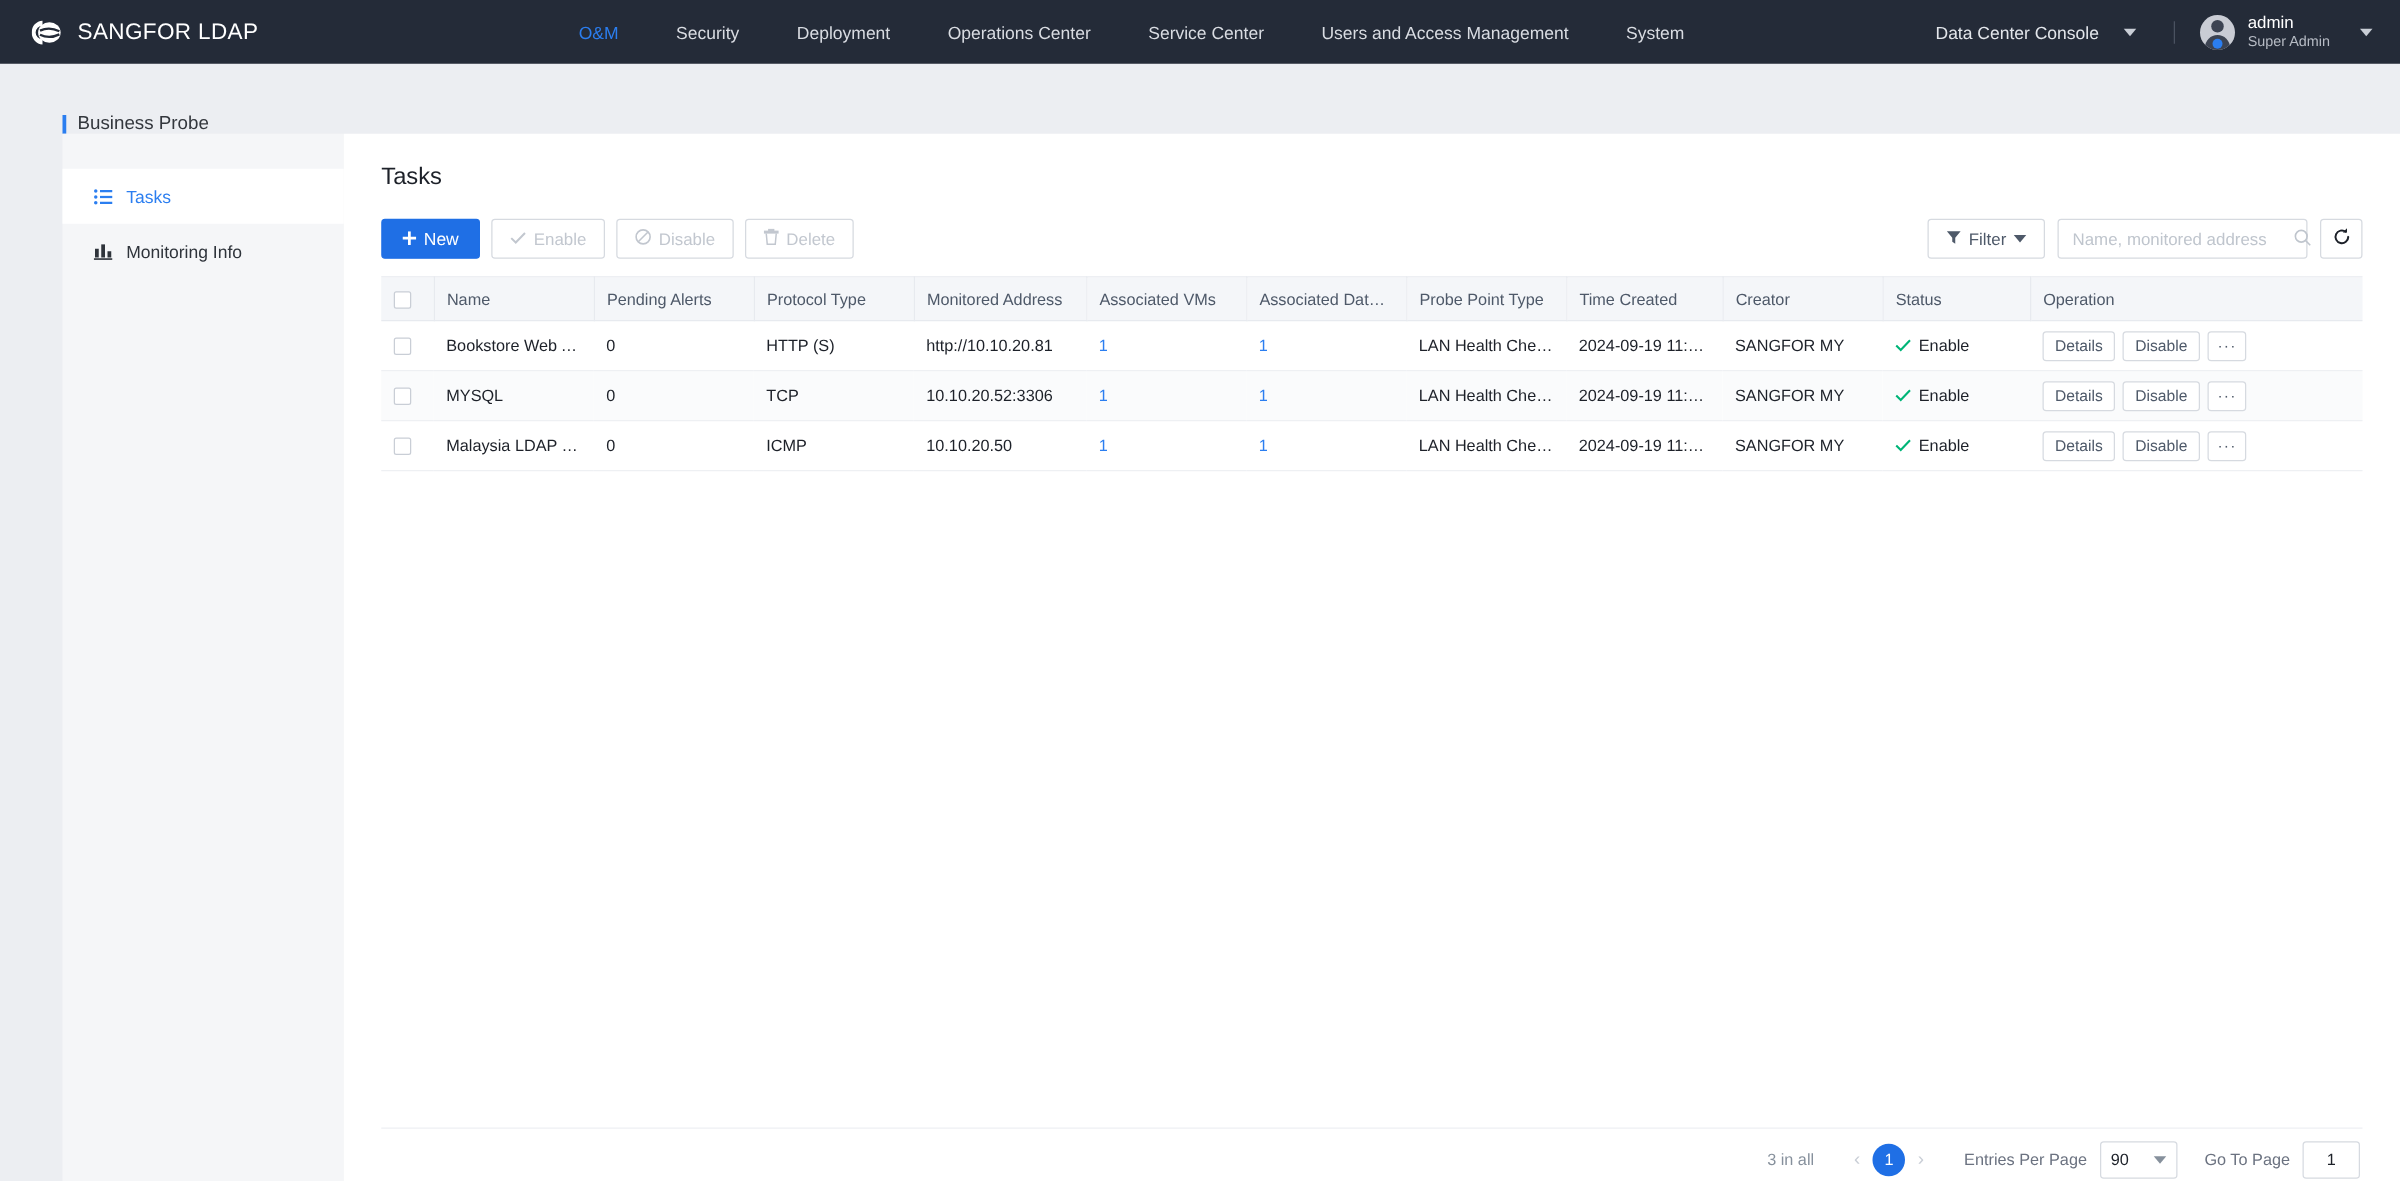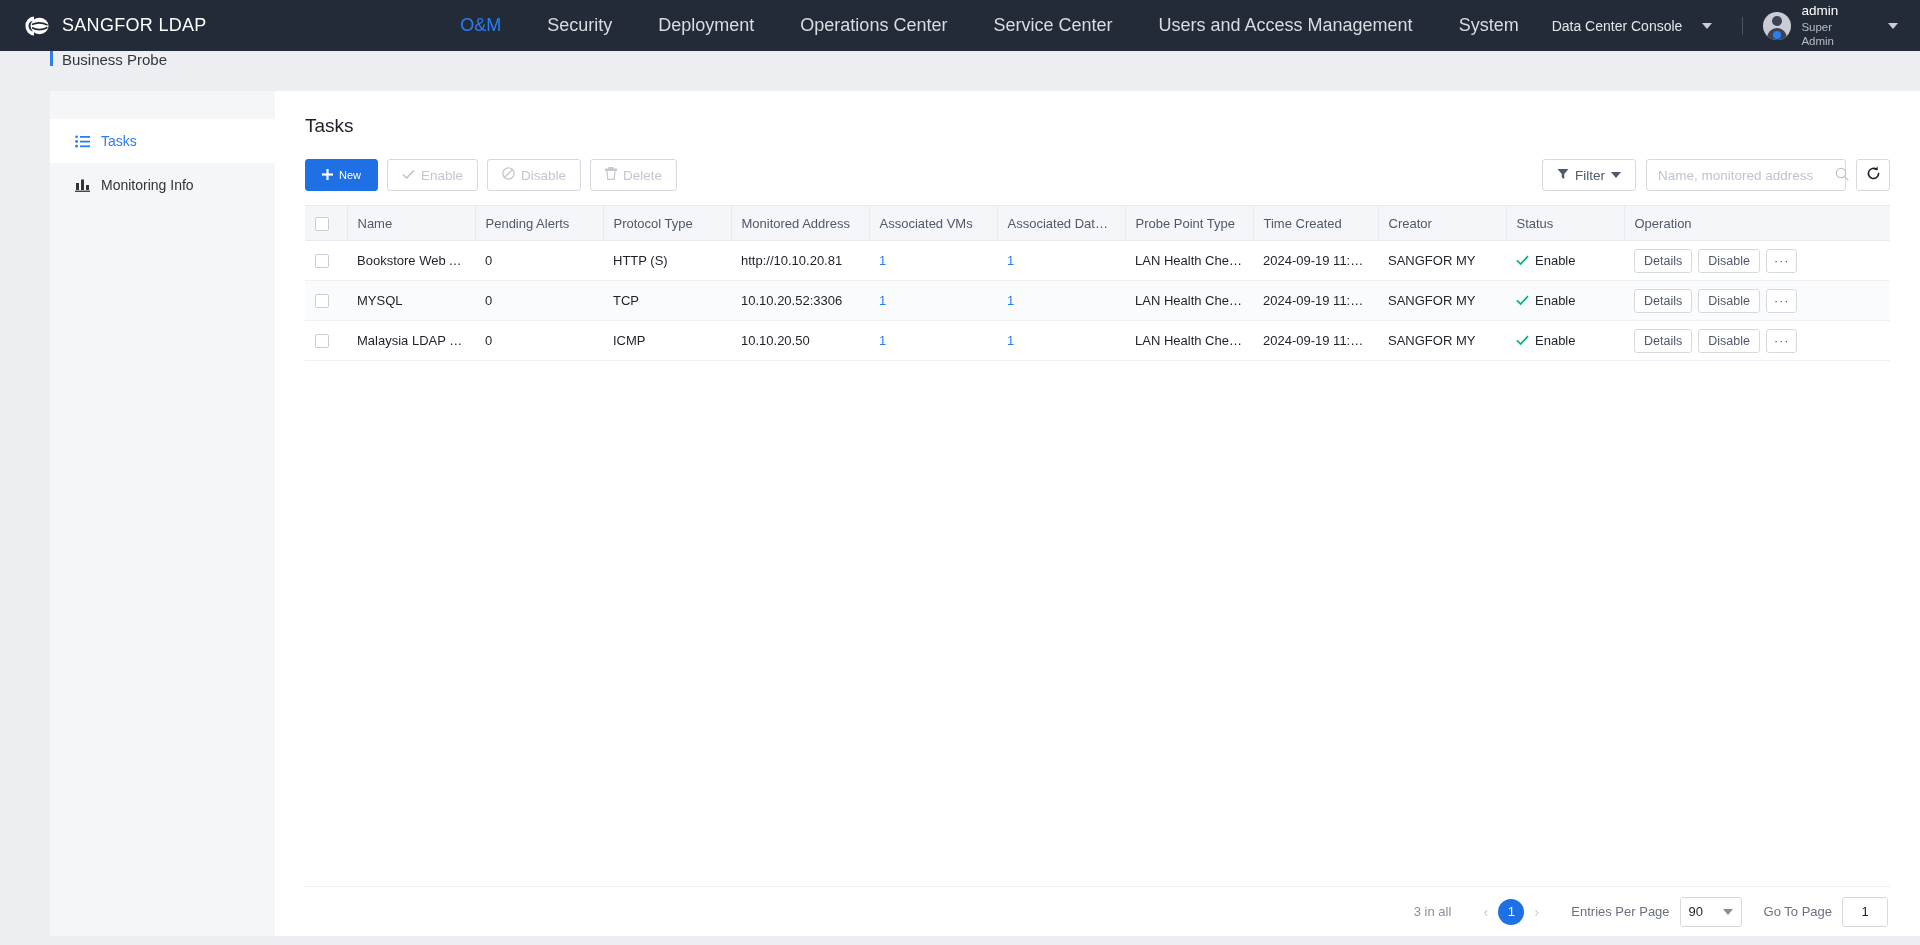--- a/index.html
+++ b/index.html
@@ -18,21 +18,21 @@
     background: #242b38;
     display: flex; align-items: center;
     position: relative;
   }
   .brand { display: flex; align-items: center; gap: 10px; padding-left: 22px; width: 330px; }
   .brand-logo { width: 30px; height: 26px; position: relative; }
   .brand-text { color: #ffffff; font-size: 18px; letter-spacing: .3px; white-space: nowrap; }
 
   .nav-items { display: flex; align-items: center; gap: 0px; flex: 1; padding-left: 110px; }
   .nav-item {
-    color: #d9dce2; font-size: 18px; padding: 0 23px; height: 51px;
+    color: #d9dce2; font-size: 14px; padding: 0 23px; height: 51px;
     display: flex; align-items: center; cursor: pointer; white-space: nowrap;
   }
   .nav-item.active { color: #2b7ef0; }
 
   .nav-right { display: flex; align-items: center; padding-right: 18px; gap: 0; }
   .console-select {
     display: flex; align-items: center; gap: 20px; color: #e3e6eb; font-size: 14px;
     cursor: pointer; padding: 0 10px; white-space: nowrap;
   }
   .caret-down {
@@ -59,21 +59,21 @@
   }
   .user-lines { line-height: 1.25; }
   .user-name { color: #ffffff; font-size: 13.5px; }
   .user-role { color: #b6bbc4; font-size: 11.5px; }
   .user-caret {
     width: 0; height: 0; border-left: 5px solid transparent; border-right: 5px solid transparent;
     border-top: 6px solid #c9ced6; margin-left: 14px;
   }
 
   
-  .crumb-bar { height: 40px; display: flex; align-items: flex-start; padding-left: 50px; }
+  .crumb-bar { height: 56px; display: flex; align-items: flex-end; padding-left: 50px; }
   .crumb-bullet { width: 3px; height: 15px; background: #2b7ef0; margin-right: 9px; }
   .crumb-text { font-size: 15px; color: #33373d; }
 
   
   .body-wrap { display: flex; height: 845px; padding: 0 0 0 50px; }
 
   .sidebar { width: 225px; flex: none; background: #f5f6f8; }
   .sidebar-top { height: 28px; }
   .side-item {
     height: 44px; display: flex; align-items: center; gap: 11px;
@@ -90,21 +90,21 @@
 
   .page-title { font-size: 19px; font-weight: normal; color: #1d2129; margin-bottom: 22px; }
 
   .toolbar { display: flex; align-items: center; justify-content: space-between; margin-bottom: 14px; }
   .toolbar-left { display: flex; align-items: center; gap: 9px; }
   .btn {
     height: 32px; padding: 0 14px; border: 1px solid #d6dae0; background: #fff; border-radius: 3px;
     font-size: 13.5px; color: #4e5969; display: inline-flex; align-items: center; gap: 6px;
     cursor: pointer; font-family: inherit; white-space: nowrap;
   }
-  .btn.primary { background: #1f6fe5; border-color: #1f6fe5; color: #fff; font-size: 11px; padding: 0 16px;}
+  .btn.primary { background: #1f6fe5; border-color: #1f6fe5; color: #fff; font-size: 14px; padding: 0 16px;}
   .btn.disabled { color: #c2c7cf; cursor: default; }
   .btn.disabled svg { stroke: #c2c7cf; fill: none; }
 
   .toolbar-right { display: flex; align-items: center; gap: 10px; }
   .search-box {
     width: 200px; height: 32px; border: 1px solid #d6dae0; border-radius: 3px;
     display: flex; align-items: center; padding: 0 9px 0 11px; background: #fff;
   }
   .search-box input {
     border: none; outline: none; flex: 1; font-size: 13.5px; font-family: inherit; color: #1d2129;

